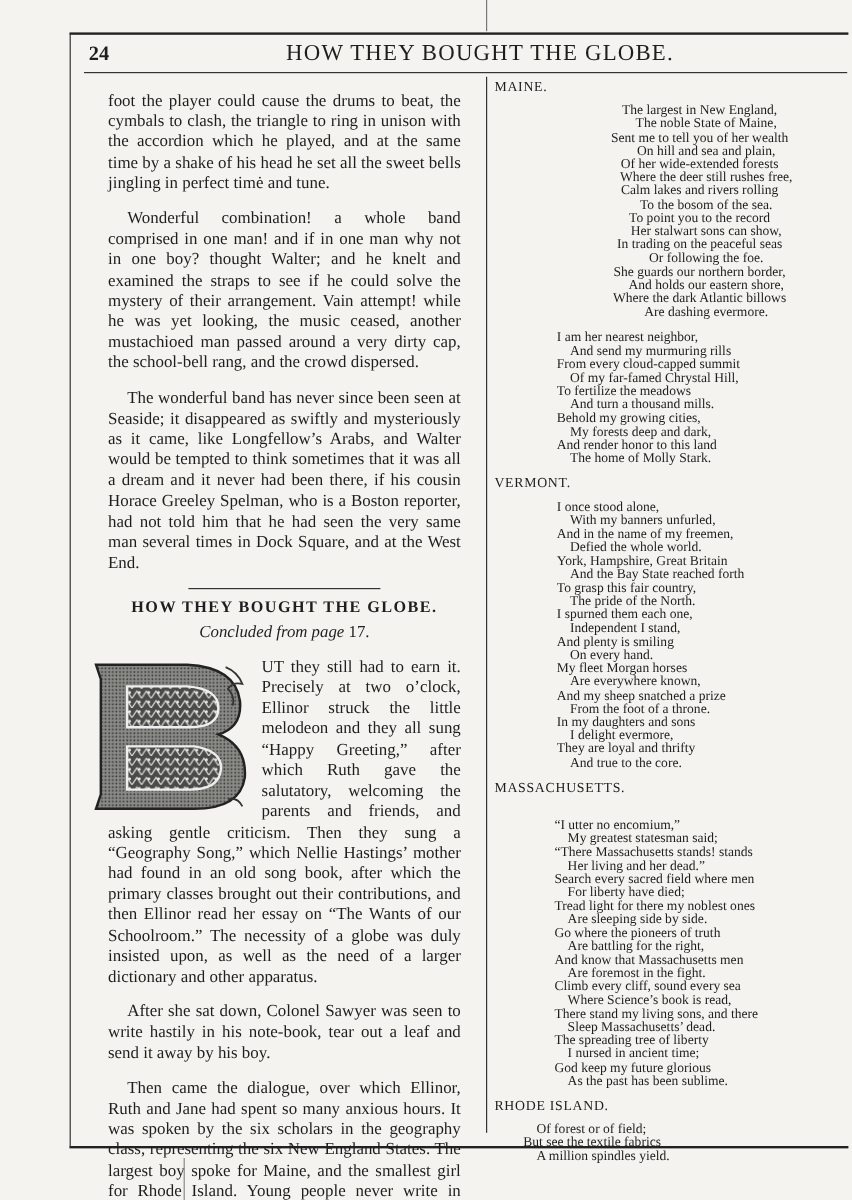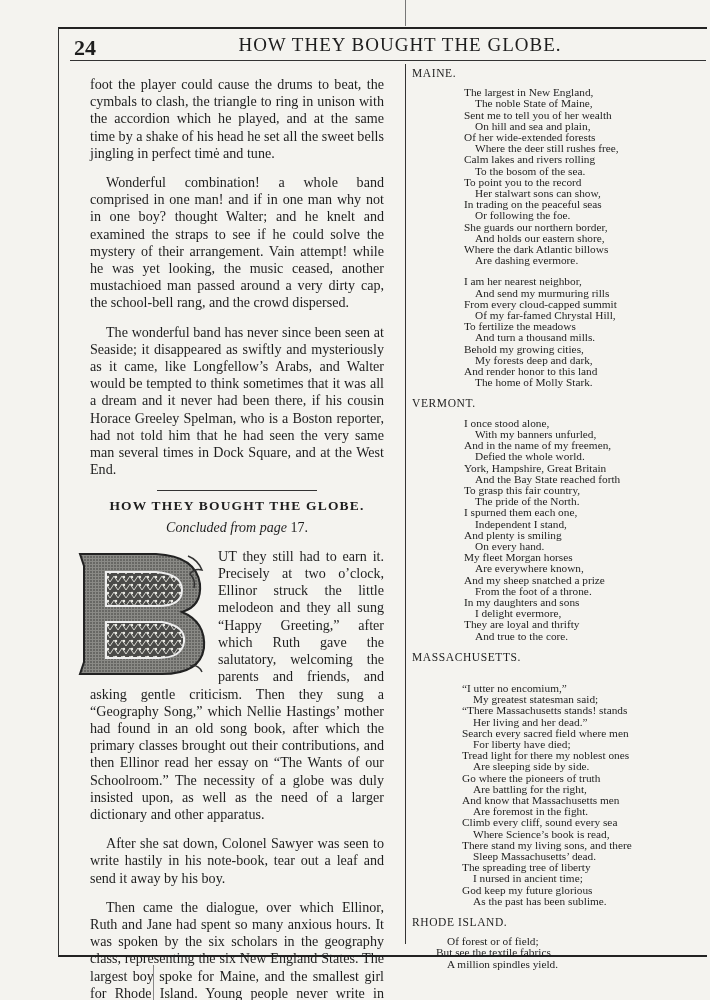--- a/index.html
+++ b/index.html
@@ -11,21 +11,21 @@
     position: relative;
   }
   .frame {
     position: absolute; left: 58px; top: 27px; width: 649px; height: 930px;
     border-top: 2px solid #222; border-left: 1.5px solid #333; border-bottom: 2px solid #222;
     box-sizing: border-box;
   }
   .page-header {
     position: absolute; left: 70px; top: 32px; width: 636px; height: 30px;
   }
-  .page-number { position: absolute; left: 4px; top: 3px; font-size: 22px; font-weight: bold; }
+  .page-number { position: absolute; left: 4px; top: 3px; font-size: 17px; font-weight: bold; }
   .running-title {
     position: absolute; left: 80px; width: 500px; top: 2px; text-align: center;
     font-size: 19px; letter-spacing: 1px;
   }
   .header-rule { position: absolute; left: 70px; top: 60px; width: 636px; height: 0; border-top: 1.5px solid #333; }
   .col-divider { position: absolute; left: 405px; top: 64px; height: 880px; border-left: 1.5px solid #333; }
 
   .left-col {
     position: absolute; left: 78px; top: 64px; width: 318px;
     font-size: 14.1px; line-height: 17.2px; text-align: justify;
@@ -95,21 +95,21 @@
       <path d="M112 116 q8 -2 12 6" stroke="#333" stroke-width="1.5" fill="none"></path>
     </svg>
     <p>UT they still had to earn it. Precisely at two o’clock, Ellinor struck the little melodeon and they all sung “Happy Greeting,” after which Ruth gave the salutatory, welcoming the parents and friends, and asking gentle criticism. Then they sung a “Geography Song,” which Nellie Hastings’ mother had found in an old song book, after which the primary classes brought out their contributions, and then Ellinor read her essay on “The Wants of our Schoolroom.” The necessity of a globe was duly insisted upon, as well as the need of a larger dictionary and other apparatus.</p>
     <p class="indent">After she sat down, Colonel Sawyer was seen to write hastily in his note-book, tear out a leaf and send it away by his boy.</p>
     <p class="indent">Then came the dialogue, over which Ellinor, Ruth and Jane had spent so many anxious hours. It was spoken by the six scholars in the geography class, representing the six New England States. The largest boy spoke for Maine, and the smallest girl for Rhode Island. Young people never write in prose if they can possibly write in rhyme (in this not being unlike some of their elders), and our friends were like others, so this was what they wrote and spoke:</p>
   </div>
 </div>
 
 <div class="right-col" id="poems">
     <div class="state-title">MAINE.</div>
-    <div class="stanza" style="padding-left: 52px;">
+    <div class="stanza" style="padding-left: 52px; text-align: center;">
       <div class="verse-line">The largest in New England,</div>
       <div class="verse-line in">The noble State of Maine,</div>
       <div class="verse-line">Sent me to tell you of her wealth</div>
       <div class="verse-line in">On hill and sea and plain,</div>
       <div class="verse-line">Of her wide-extended forests</div>
       <div class="verse-line in">Where the deer still rushes free,</div>
       <div class="verse-line">Calm lakes and rivers rolling</div>
       <div class="verse-line in">To the bosom of the sea.</div>
       <div class="verse-line">To point you to the record</div>
       <div class="verse-line in">Her stalwart sons can show,</div>

